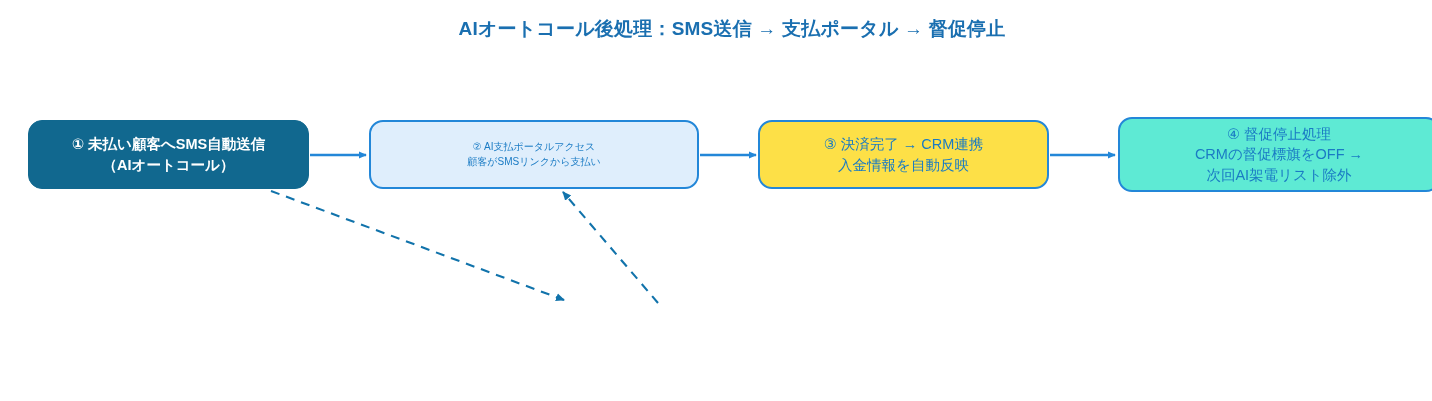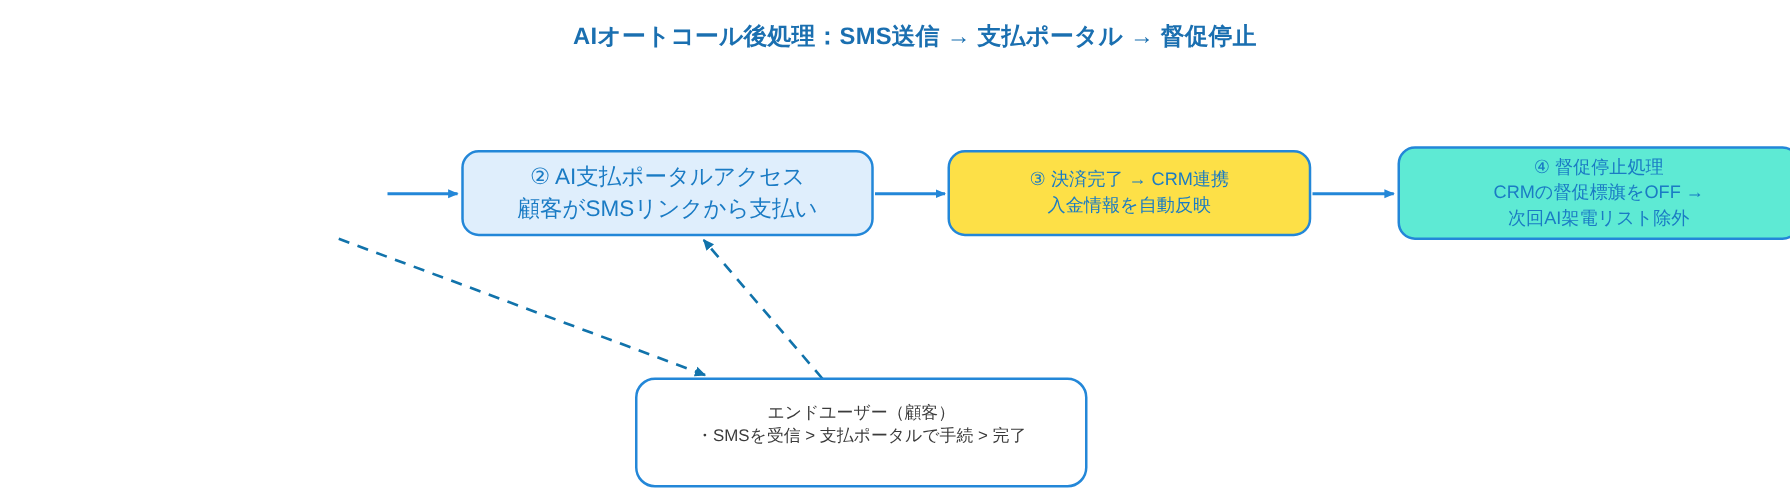--- a/index.html
+++ b/index.html
@@ -65,21 +65,21 @@
 
   
   #node-2 {
     left: 353px;
     top: 120px;
     width: 330px;
     height: 69px;
     background: #dfeefc;
     border: 2px solid #2387d8;
     color: #1a7bc4;
-    font-size: 18px;
+    font-size: 10px;
     font-weight: normal;
   }
 
   
   #node-3 {
     left: 742px;
     top: 120px;
     width: 291px;
     height: 69px;
     background: #fde047;
@@ -152,35 +152,35 @@
 
     <line x1="684" y1="155" x2="740" y2="155" stroke="#2387d8" stroke-width="2.4" marker-end="url(#arrow-solid)"></line>
 
     <line x1="1034" y1="155" x2="1099" y2="155" stroke="#2387d8" stroke-width="2.4" marker-end="url(#arrow-solid)"></line>
 
     <line x1="255" y1="191" x2="548" y2="300" stroke="#1173ab" stroke-width="2.1" stroke-dasharray="9 7" marker-end="url(#arrow-dashed)"></line>
 
     <line x1="642" y1="303" x2="547" y2="192" stroke="#1173ab" stroke-width="2.1" stroke-dasharray="9 7" marker-end="url(#arrow-dashed)"></line>
   </svg>
 
+  <div class="node" id="node-1">
+    <span class="node-text">① 未払い顧客へSMS自動送信
+（AIオートコール）</span>
+  </div>
 
   <div class="node" id="node-2">
     <span class="node-text">② AI支払ポータルアクセス
 顧客がSMSリンクから支払い</span>
   </div>
 
   <div class="node" id="node-3">
     <span class="node-text">③ 決済完了 → CRM連携
 入金情報を自動反映</span>
   </div>
 
   <div class="node" id="node-4">
     <span class="node-text">④ 督促停止処理
 CRMの督促標旗をOFF →
 次回AI架電リスト除外</span>
   </div>
 
-  <div class="node" id="node-enduser">
-    <span class="node-text">エンドユーザー（顧客）
-・SMSを受信 &gt; 支払ポータルで手続 &gt; 完了</span>
-  </div>
 
 </div>
 
 </body></html>

